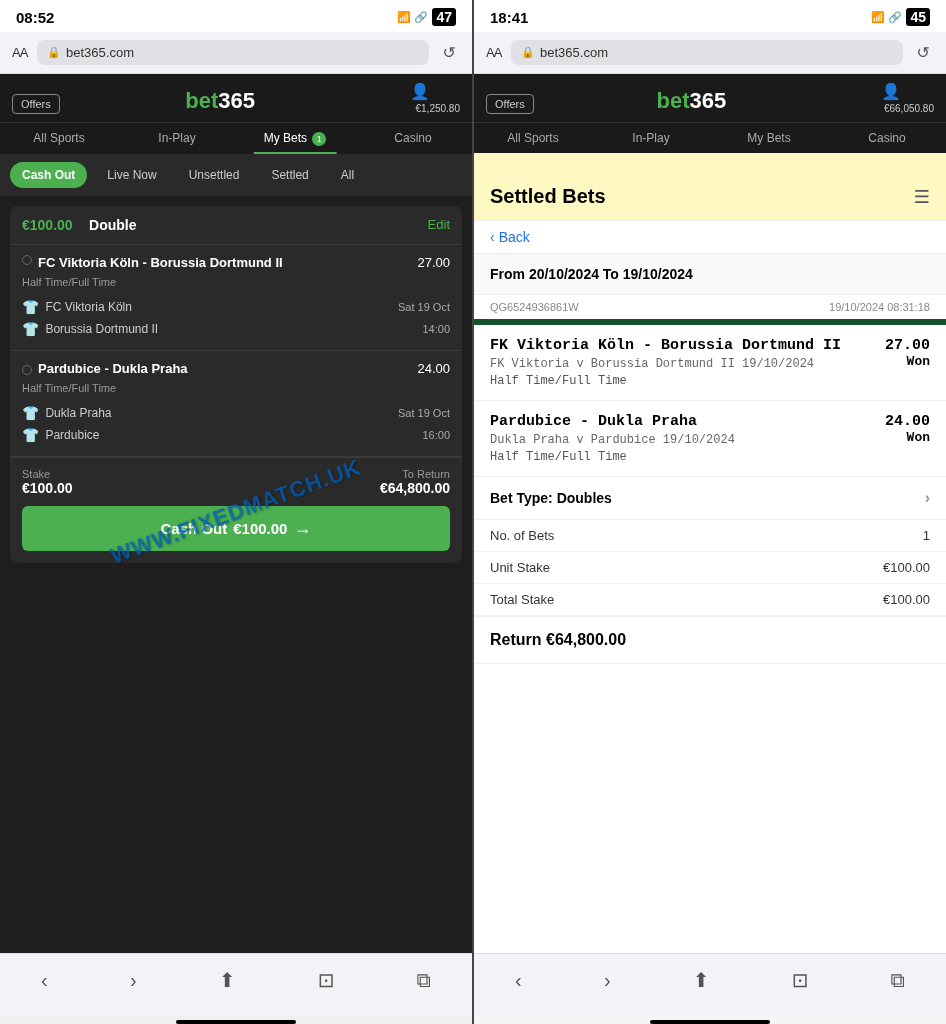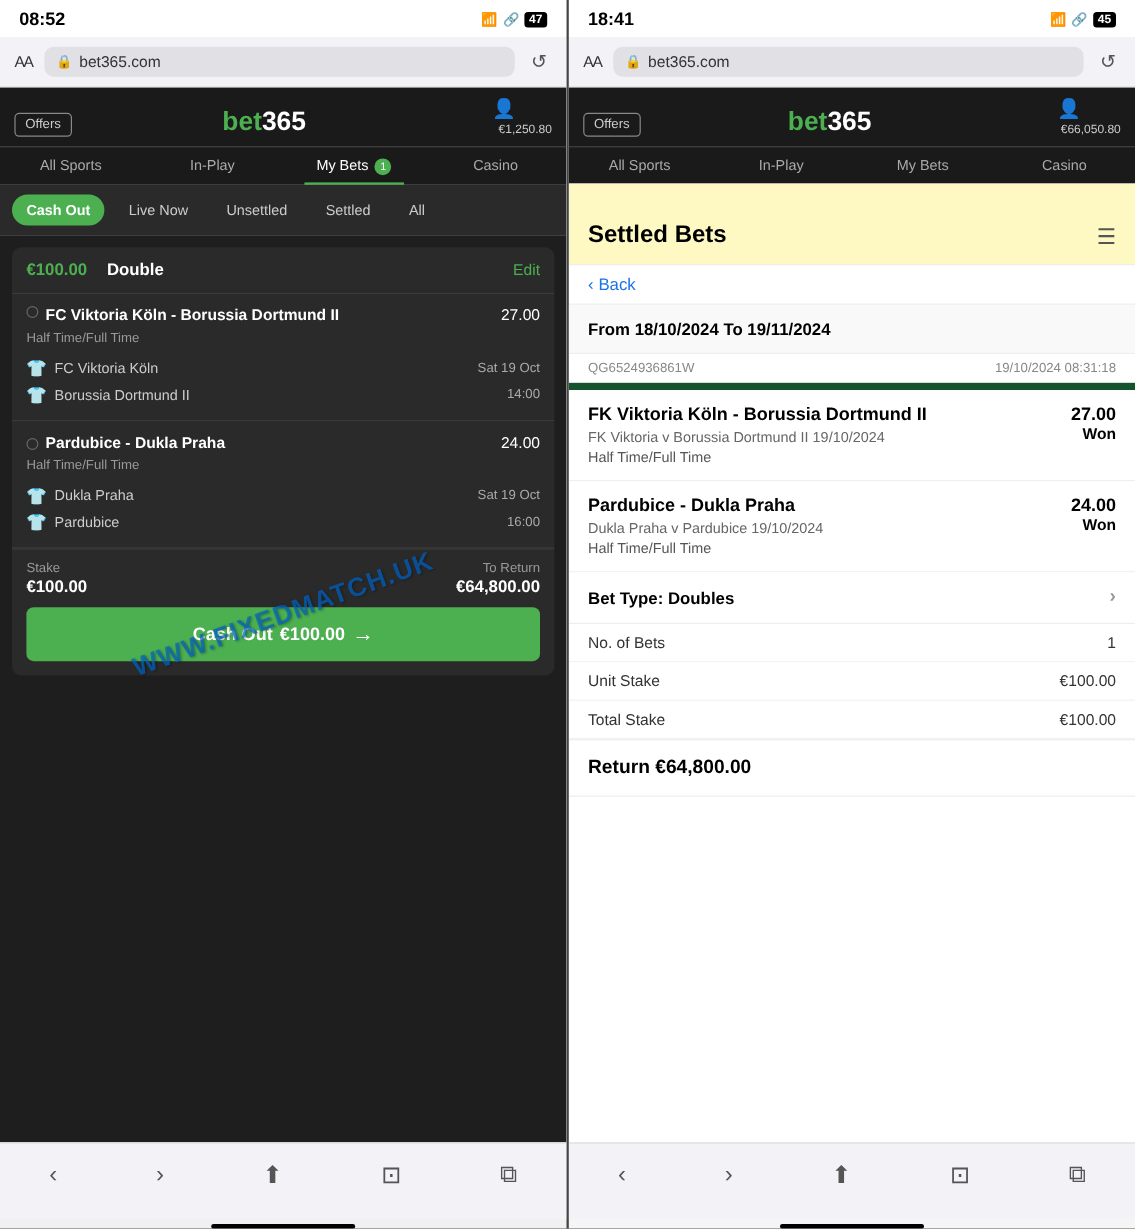--- a/index.html
+++ b/index.html
@@ -38,21 +38,21 @@
       font-size: 13px;
       font-weight: 600;
     }
     .status-time { font-weight: 700; font-size: 15px; }
     .status-icons { display: flex; align-items: center; gap: 4px; font-size: 11px; }
     .battery-badge {
       background: #000;
       color: #fff;
       border-radius: 3px;
       padding: 1px 4px;
-      font-size: 10px;
+      font-size: 14px;
       font-weight: 700;
     }
 
     
     .browser-bar {
       background: #f2f2f7;
       padding: 8px 12px;
       display: flex;
       align-items: center;
       gap: 10px;
@@ -337,20 +337,21 @@
       font-size: 11px;
       color: #888;
       border-bottom: 6px solid #14532d;
       background: #fff;
     }
 
     .match-result-section {
       padding: 12px 16px;
       border-bottom: 1px solid #eee;
       background: #fff;
+      font-family: Liberation Mono, monospace;
     }
     .match-result-name {
       font-size: 15px;
       font-weight: 700;
       color: #000;
       margin-bottom: 3px;
     }
     .match-result-odds {
       font-size: 15px;
       font-weight: 700;
@@ -590,21 +591,21 @@
       <div class="settled-header">
         <span class="settled-title">Settled Bets</span>
         <span class="menu-icon">☰</span>
       </div>
 
       <div class="back-btn">
         <span>‹</span>
         <span>Back</span>
       </div>
 
-      <div class="date-range">From 18/10/2024 To 19/11/2024</div>
+      <div class="date-range">From 20/10/2024 To 19/10/2024</div>
 
       <div class="ref-row">
         <span>QG6524936861W</span>
         <span>19/10/2024 08:31:18</span>
       </div>
 
       <div class="match-result-section">
         <div class="match-result-header">
           <div style="flex:1;">
             <div class="match-result-name">FK Viktoria Köln - Borussia Dortmund II</div>

